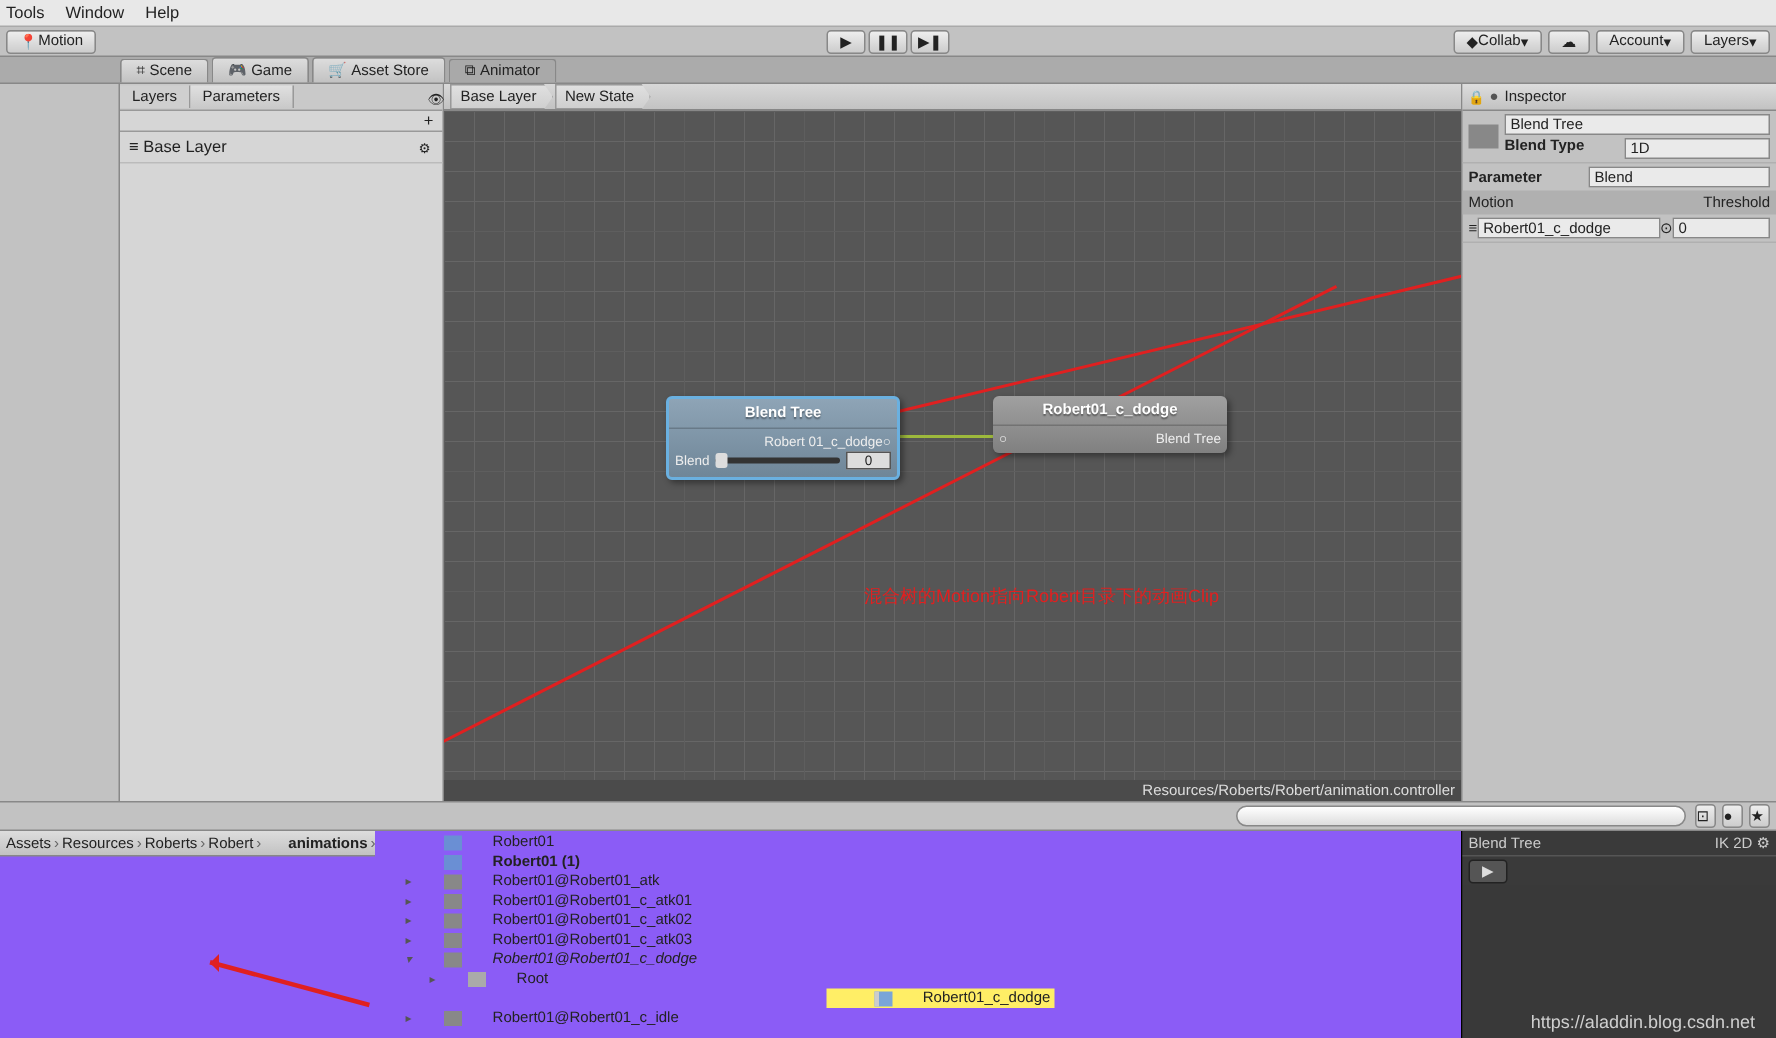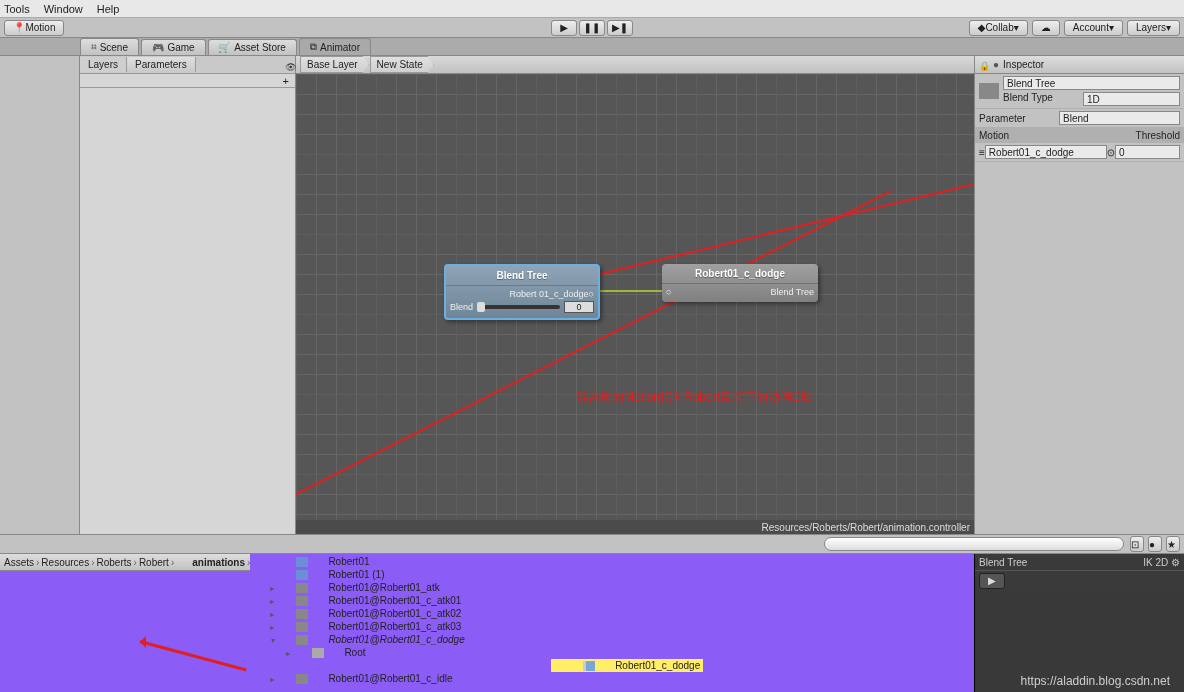--- a/index.html
+++ b/index.html
@@ -41,21 +41,21 @@
 .slider::before{content:"";position:absolute;left:0;top:-3px;width:8px;height:10px;background:#ddd;border-radius:2px;}
 .valbox { width:30px; height:12px; background:#ddd; color:#222; text-align:center; font-size:9px; border:1px solid #555;}
 .conn-line { position:absolute; height:2px; background:#9db93c; top: 216px; left: 304px; width: 62px;}
 .foot-path { position:absolute; bottom:0; right:4px; font-size:10px; color:#ddd; height:14px; display:flex; align-items:center;}
 .anim-anno { position:absolute; left:280px; top:315px; color:#e02020; font-size:12px; }
 .red-line1 { position:absolute; width:780px; height:2px; background:#e02020; transform-origin:left; transform:rotate(-27deg); left:-100px; top:470px;}
 .red-line2 { position:absolute; width:780px; height:2px; background:#e02020; transform-origin:left; transform:rotate(-13.5deg); left:300px; top:200px;}
 .inspector { width: 210px; background: #c2c2c2; border-left: 1px solid #888; display:flex; flex-direction:column;}
 .insp-tab { height:18px; background:linear-gradient(#ddd,#c2c2c2); border-bottom:1px solid #888; display:flex; align-items:center; padding:0 4px; gap:4px; font-size:10px;}
 .insp-row { display:flex; align-items:center; padding:2px 4px; font-size:10px; border-bottom:1px solid #b0b0b0;}
-.insp-label { width: 80px; }
+.insp-label { width: 80px; font-weight: bold; }
 .insp-field { flex:1; background:#eaeaea; border:1px solid #888; padding:1px 3px; height:14px; }
 .insp-hdr { background:#b0b0b0; padding:2px 4px; font-size:10px; display:flex; justify-content:space-between;}
 .bottom-split { height: 20px; background: #c2c2c2; border-top:1px solid #888; border-bottom:1px solid #888; display:flex; align-items:center; padding:0 4px; position:relative;}
 .search { position:absolute; right:60px; width:300px; height:14px; background:linear-gradient(#fff,#ddd); border:1px solid #888; border-radius:8px;}
 .project-row { height: 138px; display:flex; }
 .proj-main { flex:1; background:#8b5cf6; display:flex; flex-direction:row; overflow:hidden;text-align:center;}
 .proj-bc { height:17px; background:linear-gradient(#ddd,#c2c2c2); border-bottom:1px solid #888; display:flex; align-items:center; padding-left:4px; font-size:10px; gap:2px;}
 .proj-bc span.sep{color:#666;}
 .proj-list { flex:1; overflow:auto; font-size:10px; padding:1px 0;}
 .pl-row { display:flex;align-items:center; height:13px; padding-left:4px; gap:20px;}
@@ -119,20 +119,24 @@
   <div class="layers-panel">
     <div class="lp-tabs">
       <span class="lp-tab active">Layers</span>
       <span class="lp-tab">Parameters</span>
       <span style="flex:1"></span>
       <span class="ic-small eye"></span>
     </div>
     <div class="lp-add">
         <span>+</span>
       </div>
+    <div class="layer-row">
+      <span>≡ <span>Base Layer</span></span>
+      <span class="ic-small gear"></span>
+    </div>
   </div>
 
   <div class="anim-area">
     <div class="breadcrumb">
       <span class="bc-item">Base Layer</span>
       <span class="bc-item">New State</span>
     </div>
     <div class="grid">
       <div class="red-line2"></div>
       <div class="red-line1"></div>
@@ -224,21 +228,21 @@
         <span class="sep"> › </span>
         <span style="font-weight: bold; margin-left: 16px;">animations</span>
         <span class="sep"> › </span>
       </div>
     <div class="proj-list" id="proj-list">
         <div class="pl-row" style="margin-left: 14px;">
           <span class="tri" style="visibility: hidden;"></span>
           <span class="ico prefab"></span>
           <span>Robert01</span>
         </div>
-        <div class="pl-row" style="margin-left: 14px;">
+        <div class="pl-row" style="margin-left: 14px; font-weight: bold;">
           <span class="tri" style="visibility: hidden;"></span>
           <span class="ico prefab"></span>
           <span>Robert01 (1)</span>
         </div>
         <div class="pl-row" style="margin-left: 14px;">
           <span class="tri"></span>
           <span class="ico fbx"></span>
           <span>Robert01@Robert01_atk</span>
         </div>
         <div class="pl-row" style="margin-left: 14px;">

